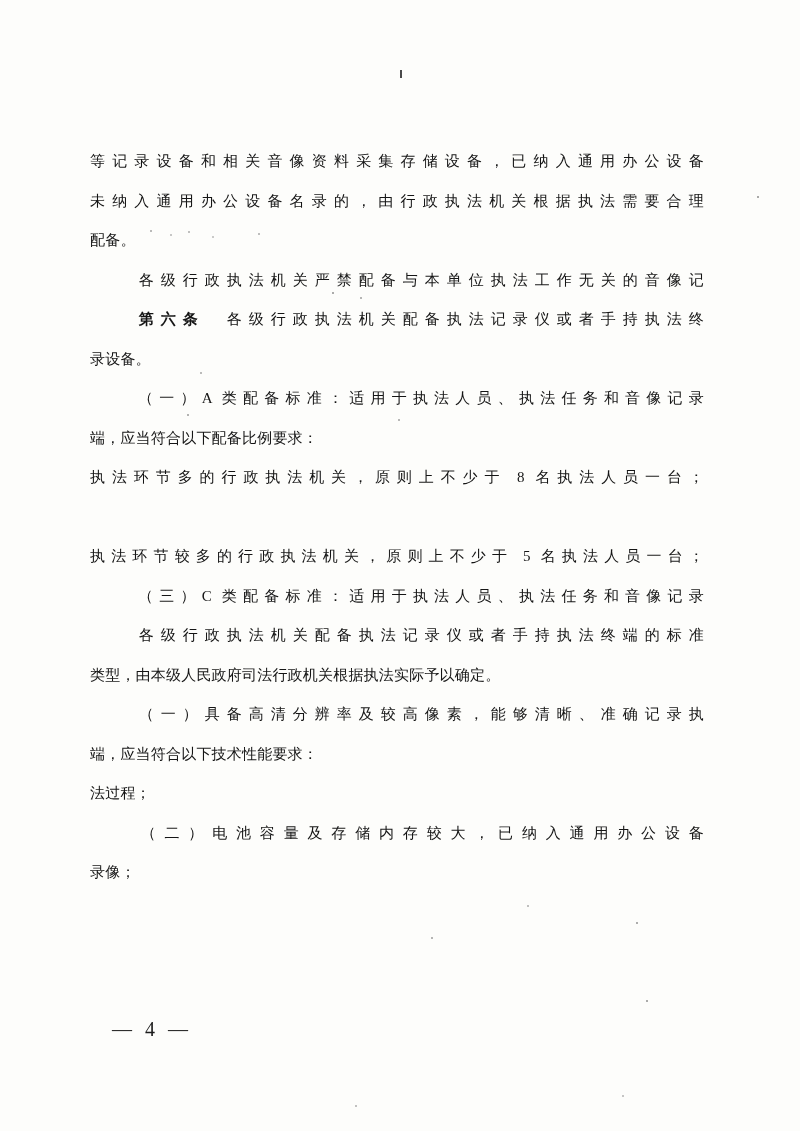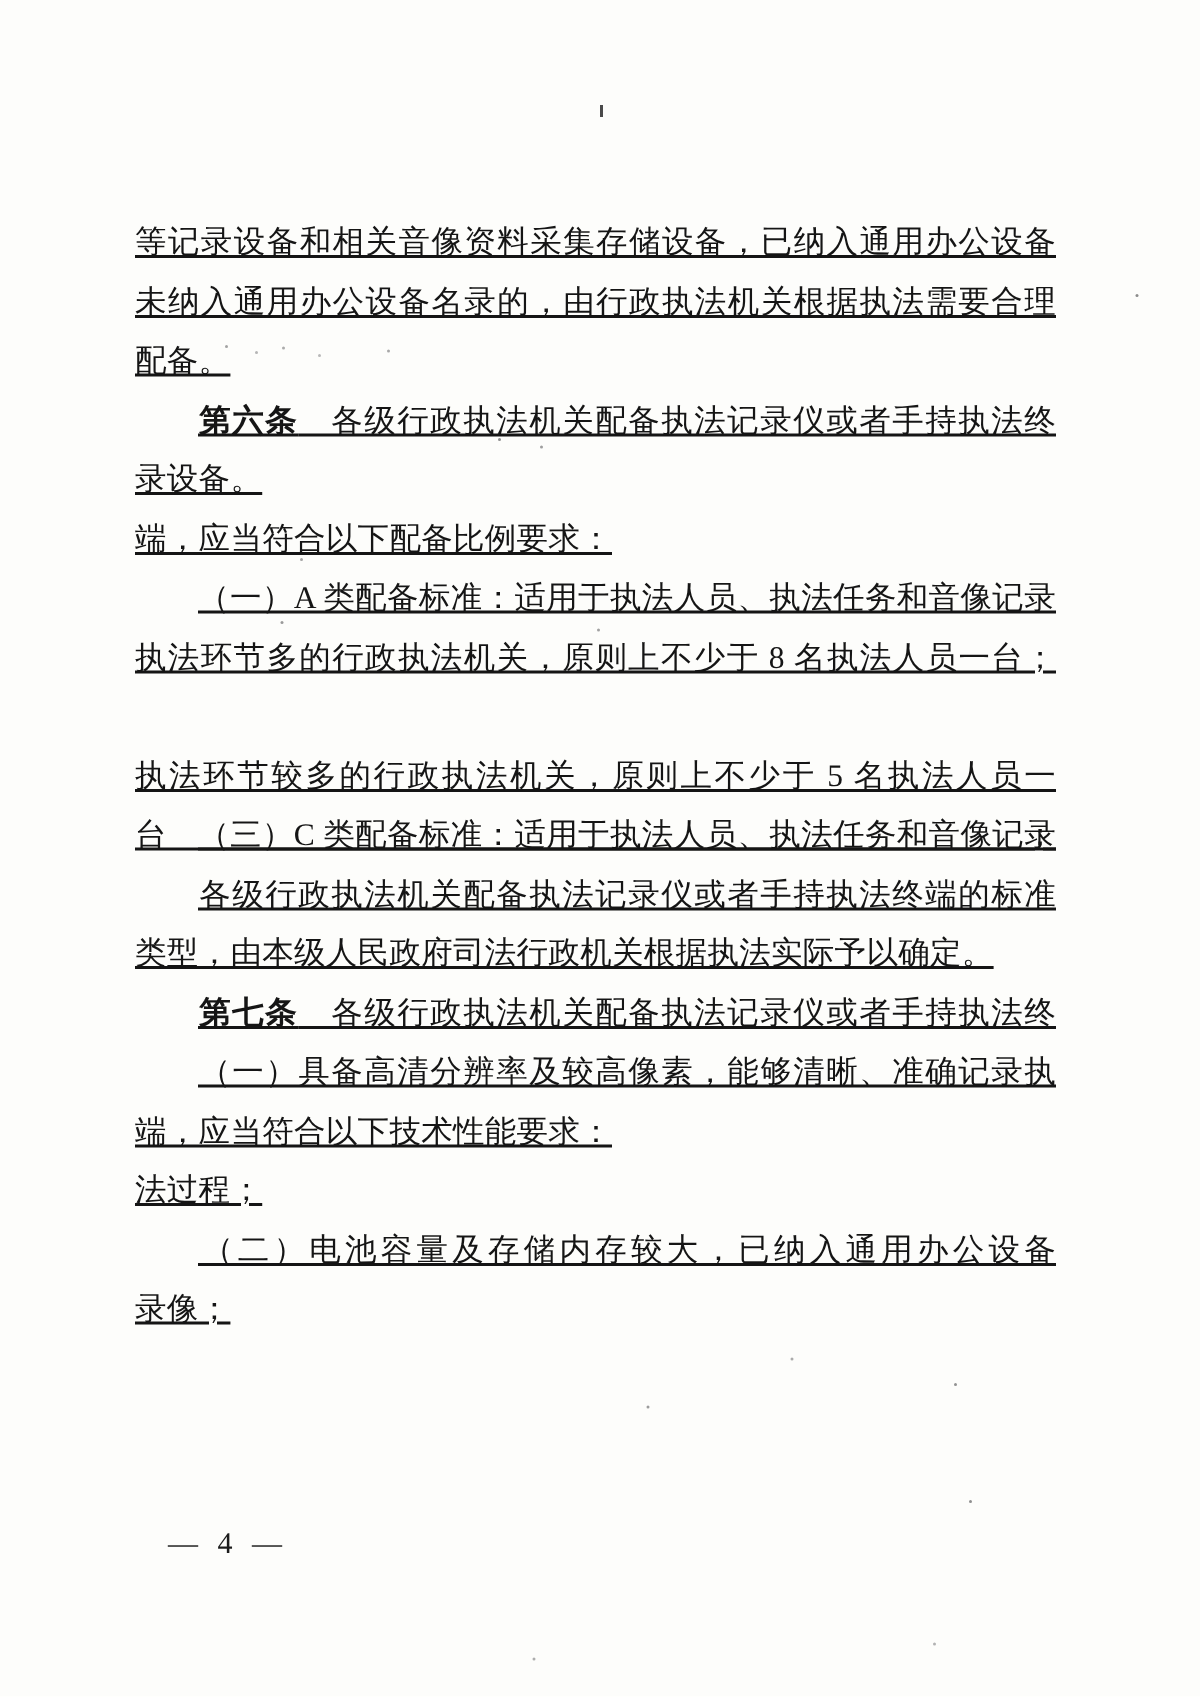--- a/index.html
+++ b/index.html
@@ -19,25 +19,24 @@
   }
   .text-block {
     position: absolute;
     left: 90px;
     top: 142px;
     width: 614px;
   }
   .line {
     height: 39.5px;
     line-height: 39.5px;
-    font-size: 21px;
+    font-size: 15px;
     letter-spacing: 0.2px;
     text-align: left;
     white-space: nowrap;
-    text-decoration: underline;
   }
   .line.j {
     white-space: normal;
     text-align: justify;
     text-align-last: justify;
   }
   .ind {
     display: inline-block;
     width: 42px;
     height: 1px;
@@ -96,31 +95,31 @@
 </head>
 <body>
 
 <div class="page">
   <div class="tick"></div>
   <div class="noise"></div>
   <div class="text-block" id="textBlock">
       <div class="line j"><span class="seg">等记录设备和相关音像资料采集存储设备，已纳入通用办公设备</span></div>
       <div class="line j"><span class="seg">未纳入通用办公设备名录的，由行政执法机关根据执法需要合理</span></div>
       <div class="line"><span class="seg">配备。</span></div>
+      <div class="line j"><span class="ind"></span><span class="seg">各级行政执法机关严禁配备与本单位执法工作无关的音像记</span></div>
       <div class="line j"><span class="ind"></span><span class="seg bold">第六条</span><span class="seg">　各级行政执法机关配备执法记录仪或者手持执法终</span></div>
       <div class="line"><span class="seg">录设备。</span></div>
+      <div class="line j"><span class="ind"></span><span class="seg">（一）A 类配备标准：适用于执法人员、执法任务和音像记录</span></div>
       <div class="line"><span class="seg">端，应当符合以下配备比例要求：</span></div>
-      <div class="line j"><span class="ind"></span><span class="seg">（一）A 类配备标准：适用于执法人员、执法任务和音像记录</span></div>
       <div class="line j"><span class="seg">执法环节多的行政执法机关，原则上不少于 8 名执法人员一台；</span></div>
       <div class="line j"><span class="ind"></span></div>
       <div class="line j"><span class="seg">执法环节较多的行政执法机关，原则上不少于 5 名执法人员一台；</span></div>
       <div class="line j"><span class="ind"></span><span class="seg">（三）C 类配备标准：适用于执法人员、执法任务和音像记录</span></div>
       <div class="line j"><span class="ind"></span><span class="seg">各级行政执法机关配备执法记录仪或者手持执法终端的标准</span></div>
       <div class="line"><span class="seg">类型，由本级人民政府司法行政机关根据执法实际予以确定。</span></div>
-      <div class="line j"><span class="ind"></span><span class="seg bold">第七条</span><span class="seg">　各级行政执法机关配备执法记录仪或者手持执法终</span></div>
       <div class="line j"><span class="ind"></span><span class="seg">（一）具备高清分辨率及较高像素，能够清晰、准确记录执</span></div>
       <div class="line"><span class="seg">端，应当符合以下技术性能要求：</span></div>
       <div class="line"><span class="seg">法过程；</span></div>
       <div class="line j"><span class="ind"></span><span class="seg">（二）电池容量及存储内存较大，已纳入通用办公设备</span></div>
       <div class="line"><span class="seg">录像；</span></div>
     </div>
   <div class="page-number">— 4 —</div>
 </div>
 
 </body></html>

